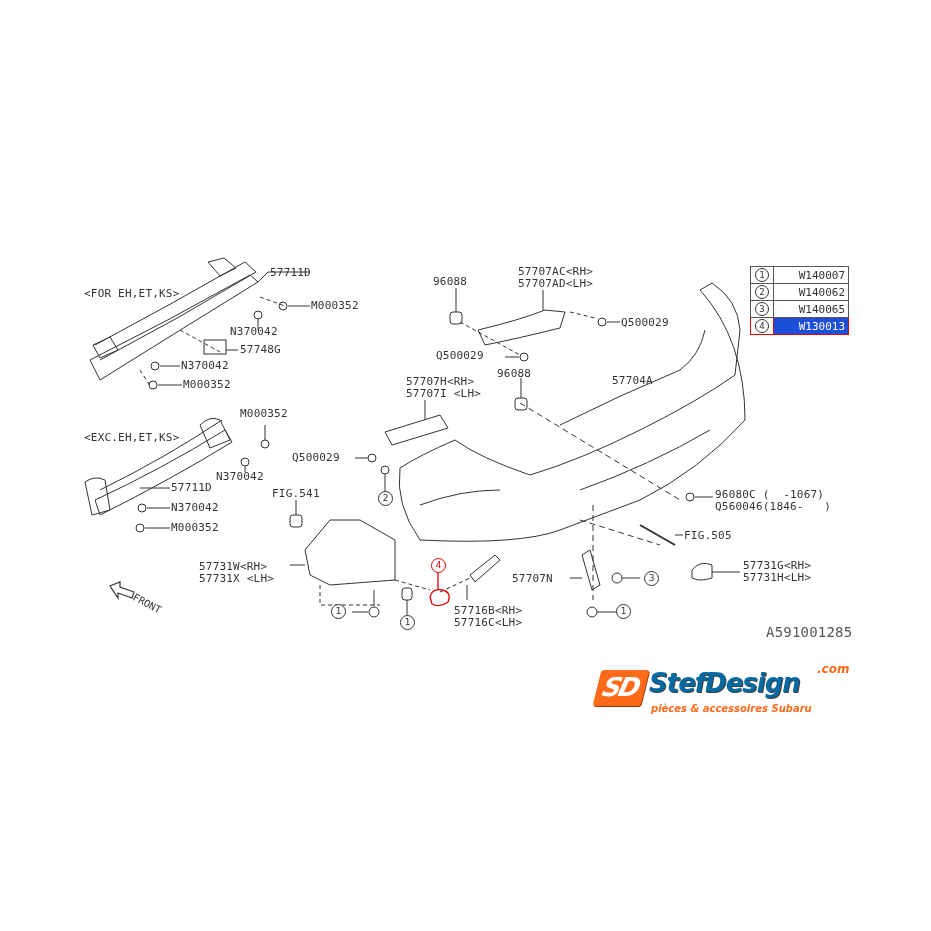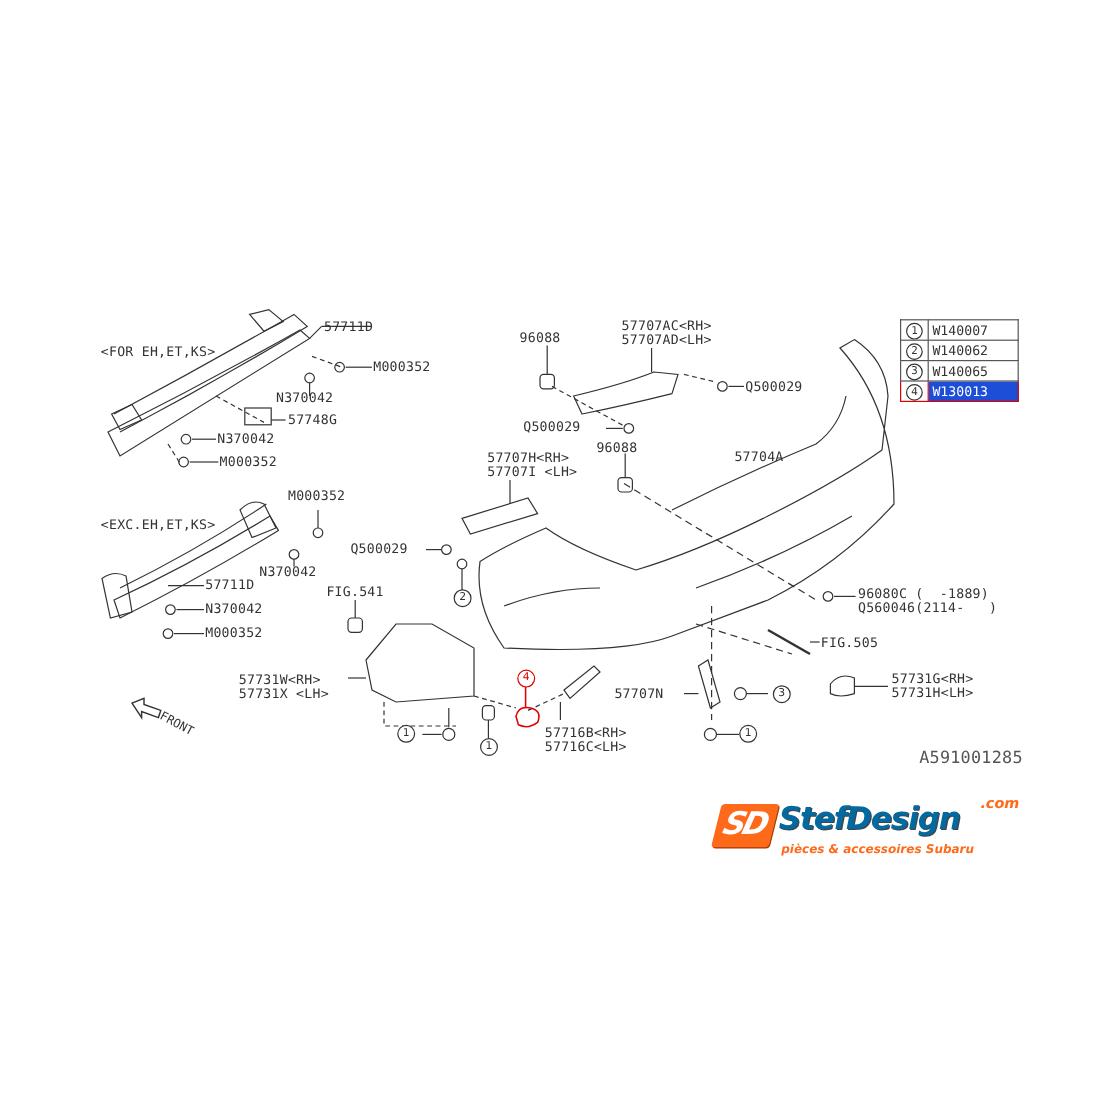--- a/index.html
+++ b/index.html
@@ -5,21 +5,21 @@
   html, body { margin:0; padding:0; background:#ffffff; }
   body { width:931px; height:931px; position:relative; overflow:hidden; font-family:"DejaVu Sans Mono", monospace; }
   #diagram { position:absolute; left:0; top:0; width:931px; height:931px; }
   .lbl { position:absolute; font-family:"DejaVu Sans Mono", monospace; font-size:11px; color:#333; white-space:pre; line-height:12px; letter-spacing:0.2px; }
   .callout { position:absolute; width:13px; height:13px; border:1px solid #333; border-radius:50%; font-size:9px; line-height:13px; text-align:center; color:#333; background:#fff; font-family:"DejaVu Sans", sans-serif; }
   .callout.red { border-color:#e00000; color:#e00000; }
   #legend { position:absolute; left:750px; top:266px; border-collapse:collapse; font-family:"DejaVu Sans Mono", monospace; font-size:11px; }
   #legend td { border:1px solid #555; padding:0 3px; height:16px; color:#333; }
   #legend td.num { width:16px; text-align:center; }
   #legend td.num span { display:inline-block; width:12px; height:12px; border:1px solid #333; border-radius:50%; font-size:9px; line-height:12px; text-align:center; }
-  #legend td.code { width:68px; }
+  #legend td.code { width:68px;text-align:right; }
   #legend tr.hl td { border:1px solid #e00000; }
   #legend tr.hl td.code { background:#1d4ed8; color:#fff; }
   #logo { position:absolute; left:597px; top:668px; width:260px; height:48px; }
   .logo-text { position:absolute; left:52px; top:0px; font-family:"DejaVu Sans", sans-serif; font-style:italic; font-weight:bold; font-size:26px; color:#0369a1; letter-spacing:-1px; text-shadow:1px 1px 0 #444; }
   .logo-com { position:absolute; left:220px; top:-6px; font-family:"DejaVu Sans", sans-serif; font-style:italic; font-weight:bold; font-size:12px; color:#ff6a1a;text-align:center; }
   .logo-sub { position:absolute; left:54px; top:35px; font-family:"DejaVu Sans", sans-serif; font-style:italic; font-weight:bold; font-size:10px; color:#ff6a1a; }
   .logo-mark { position:absolute; left:0; top:2px; width:48px; height:36px; background:#ff6a1a; transform:skewX(-14deg); border-radius:3px; box-shadow:1px 1px 0 #a03a00; }
   .logo-mark span { position:absolute; left:6px; top:2px; font-family:"DejaVu Sans", sans-serif; font-style:italic; font-weight:bold; font-size:26px; color:#fff; letter-spacing:-3px; }
   .front { position:absolute; left:132px; top:598px; transform:rotate(28deg); font-size:10px; color:#333; font-family:"DejaVu Sans Mono", monospace; }
 </style>
@@ -158,22 +158,22 @@
   <div class="lbl" style="left:518px;top:266px">57707AC&lt;RH&gt;</div>
   <div class="lbl" style="left:518px;top:278px">57707AD&lt;LH&gt;</div>
   <div class="lbl" style="left:621px;top:317px">Q500029</div>
   <div class="lbl" style="left:436px;top:350px">Q500029</div>
   <div class="lbl" style="left:406px;top:376px">57707H&lt;RH&gt;</div>
   <div class="lbl" style="left:406px;top:388px">57707I &lt;LH&gt;</div>
   <div class="lbl" style="left:497px;top:368px">96088</div>
   <div class="lbl" style="left:612px;top:375px">57704A</div>
   <div class="lbl" style="left:292px;top:452px">Q500029</div>
 
-  <div class="lbl" style="left:715px;top:489px">96080C (  -1889)</div>
-  <div class="lbl" style="left:715px;top:501px">Q560046(2114-   )</div>
+  <div class="lbl" style="left:715px;top:489px">96080C (  -1067)</div>
+  <div class="lbl" style="left:715px;top:501px">Q560046(1846-   )</div>
   <div class="lbl" style="left:684px;top:530px">FIG.505</div>
   <div class="lbl" style="left:743px;top:560px">57731G&lt;RH&gt;</div>
   <div class="lbl" style="left:743px;top:572px">57731H&lt;LH&gt;</div>
   <div class="lbl" style="left:512px;top:573px">57707N</div>
   <div class="lbl" style="left:454px;top:605px">57716B&lt;RH&gt;</div>
   <div class="lbl" style="left:454px;top:617px">57716C&lt;LH&gt;</div>
 
   <div class="callout" style="left:331px;top:604px">1</div>
   <div class="callout" style="left:400px;top:615px">1</div>
   <div class="callout" style="left:616px;top:604px">1</div>

